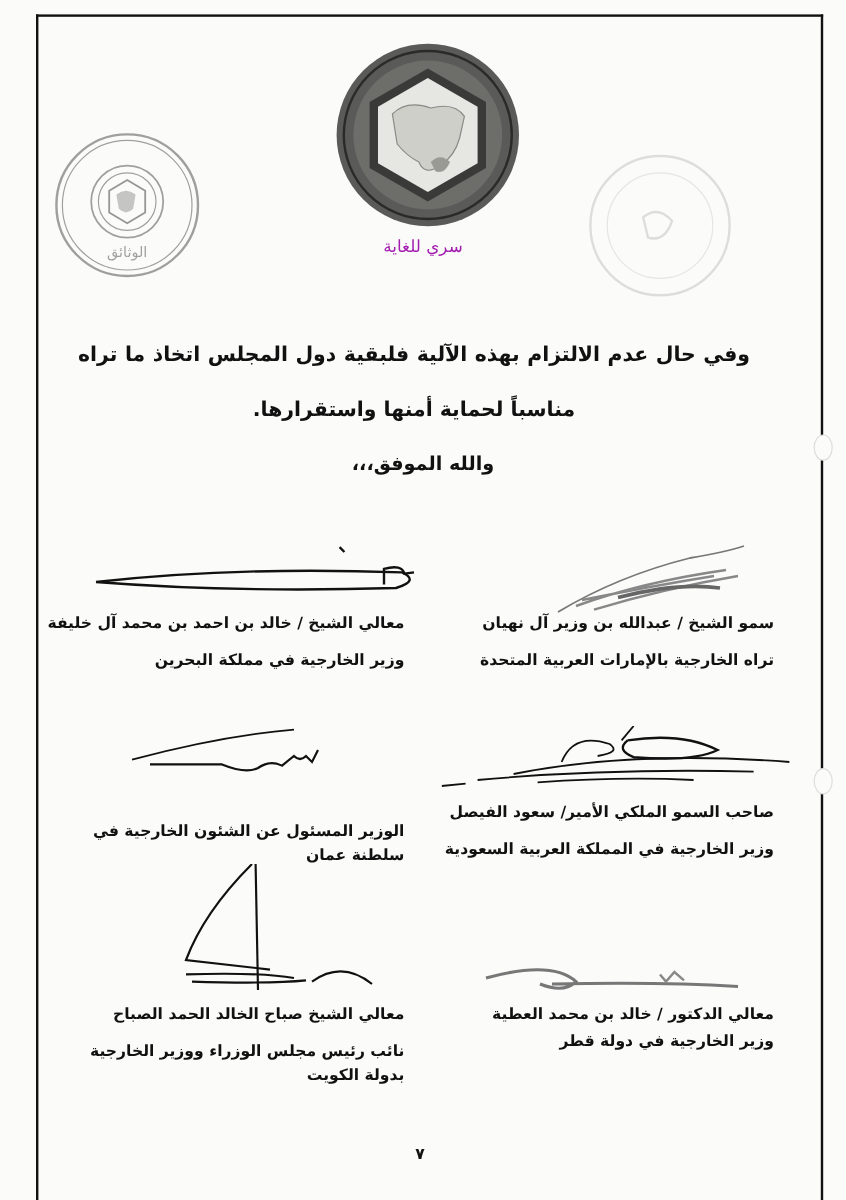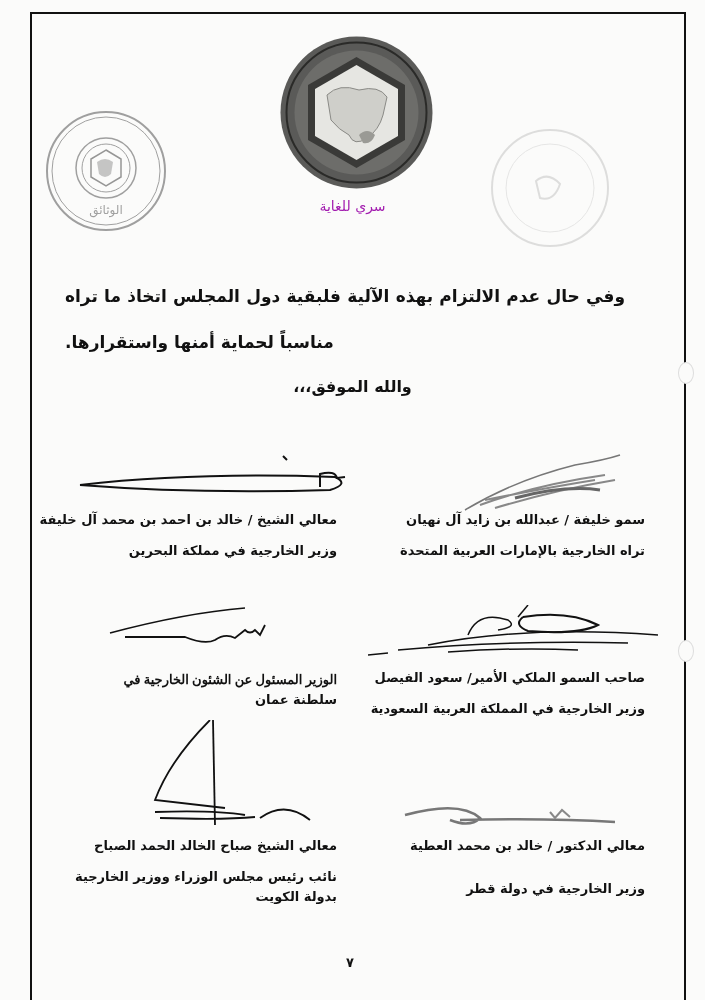--- a/index.html
+++ b/index.html
@@ -20,21 +20,21 @@
   }
   .seal { position:absolute; }
   .center-seal { left:279px; top:35px; width:155px; height:155px; }
   .left-seal { left:45px; top:110px; width:122px; height:122px; opacity:.55; }
   .right-seal { left:488px; top:126px; width:125px; height:125px; opacity:.22; }
   .secret-label {
     position:absolute; left:0; width:705px; top:198px; text-align:center;
     font-size:14px; color:#a21caf; direction:rtl;
   }
   .body-text {
-    position:absolute; right:80px; width:560px; direction:rtl; text-align:left;
+    position:absolute; right:80px; width:560px; direction:rtl; text-align:center;
     font-weight:bold; font-size:17px; line-height:22px;
   }
   .line1 { top:285px; text-align:justify; text-align-last:justify; }
   .line2 { top:331px; }
   .closing { position:absolute; top:377px; left:0; width:705px; text-align:center; direction:rtl; font-weight:bold; font-size:16px; }
   .sig-block {
     position:absolute; direction:rtl; text-align:right; font-weight:bold; font-size:13px;
   }
   .sig-block .name { white-space:nowrap; }
   .sig-block .title { white-space:nowrap; line-height:20px; }
@@ -110,42 +110,42 @@
   <path d="M20 92 Q80 90 110 95 M25 98 Q90 100 120 97" stroke="#111" stroke-width="1.8" fill="none"></path>
   <path d="M125 98 Q150 80 175 100" stroke="#111" stroke-width="1.8" fill="none"></path>
 </svg>
 
 <svg class="sig-svg" style="left:400px;top:800px;" width="220" height="40" viewBox="0 0 220 40">
   <path d="M5 15 Q60 0 80 18 Q70 28 50 20 M60 20 Q150 18 215 22" stroke="#777" stroke-width="2.5" fill="none"></path>
   <path d="M150 12 L155 18 L162 10 L170 17" stroke="#888" stroke-width="2" fill="none"></path>
 </svg>
 
 <div class="sig-block" style="right:60px;top:512px;width:270px;">
-  <div class="name">سمو خليفة / عبدالله بن زايد آل نهيان</div>
+  <div class="name">سمو الشيخ / عبدالله بن وزير آل نهيان</div>
   <div class="title" style="margin-top:14px;">تراه الخارجية بالإمارات العربية المتحدة</div>
 </div>
 
 <div class="sig-block" style="right:368px;top:512px;width:270px;">
   <div class="name">معالي الشيخ / خالد بن احمد بن محمد آل خليفة</div>
   <div class="title" style="margin-top:14px;">وزير الخارجية في مملكة البحرين</div>
 </div>
 
 <div class="sig-block" style="right:60px;top:670px;width:270px;">
   <div class="name">صاحب السمو الملكي الأمير/ سعود الفيصل</div>
   <div class="title" style="margin-top:14px;">وزير الخارجية في المملكة العربية السعودية</div>
 </div>
 
 <div class="sig-block" style="right:368px;top:670px;width:270px;">
-  <div class="title" style="font-family:Liberation Serif, serif;">الوزير المسئول عن الشئون الخارجية في</div>
+  <div class="title" style="margin-top:14px;">الوزير المسئول عن الشئون الخارجية في</div>
   <div class="title">سلطنة عمان</div>
 </div>
 
 <div class="sig-block" style="right:60px;top:838px;width:270px;">
   <div class="name">معالي الدكتور / خالد بن محمد العطية</div>
-  <div class="title" style="margin-top:26px;">وزير الخارجية في دولة قطر</div>
+  <div class="title" style="margin-top:6px;">وزير الخارجية في دولة قطر</div>
 </div>
 
 <div class="sig-block" style="right:368px;top:838px;width:270px;">
   <div class="name">معالي الشيخ صباح الخالد الحمد الصباح</div>
   <div class="title" style="margin-top:14px;margin-left:28px;">نائب رئيس مجلس الوزراء ووزير الخارجية</div>
   <div class="title">بدولة الكويت</div>
 </div>
 
 <div class="page-number">٧</div>
 

